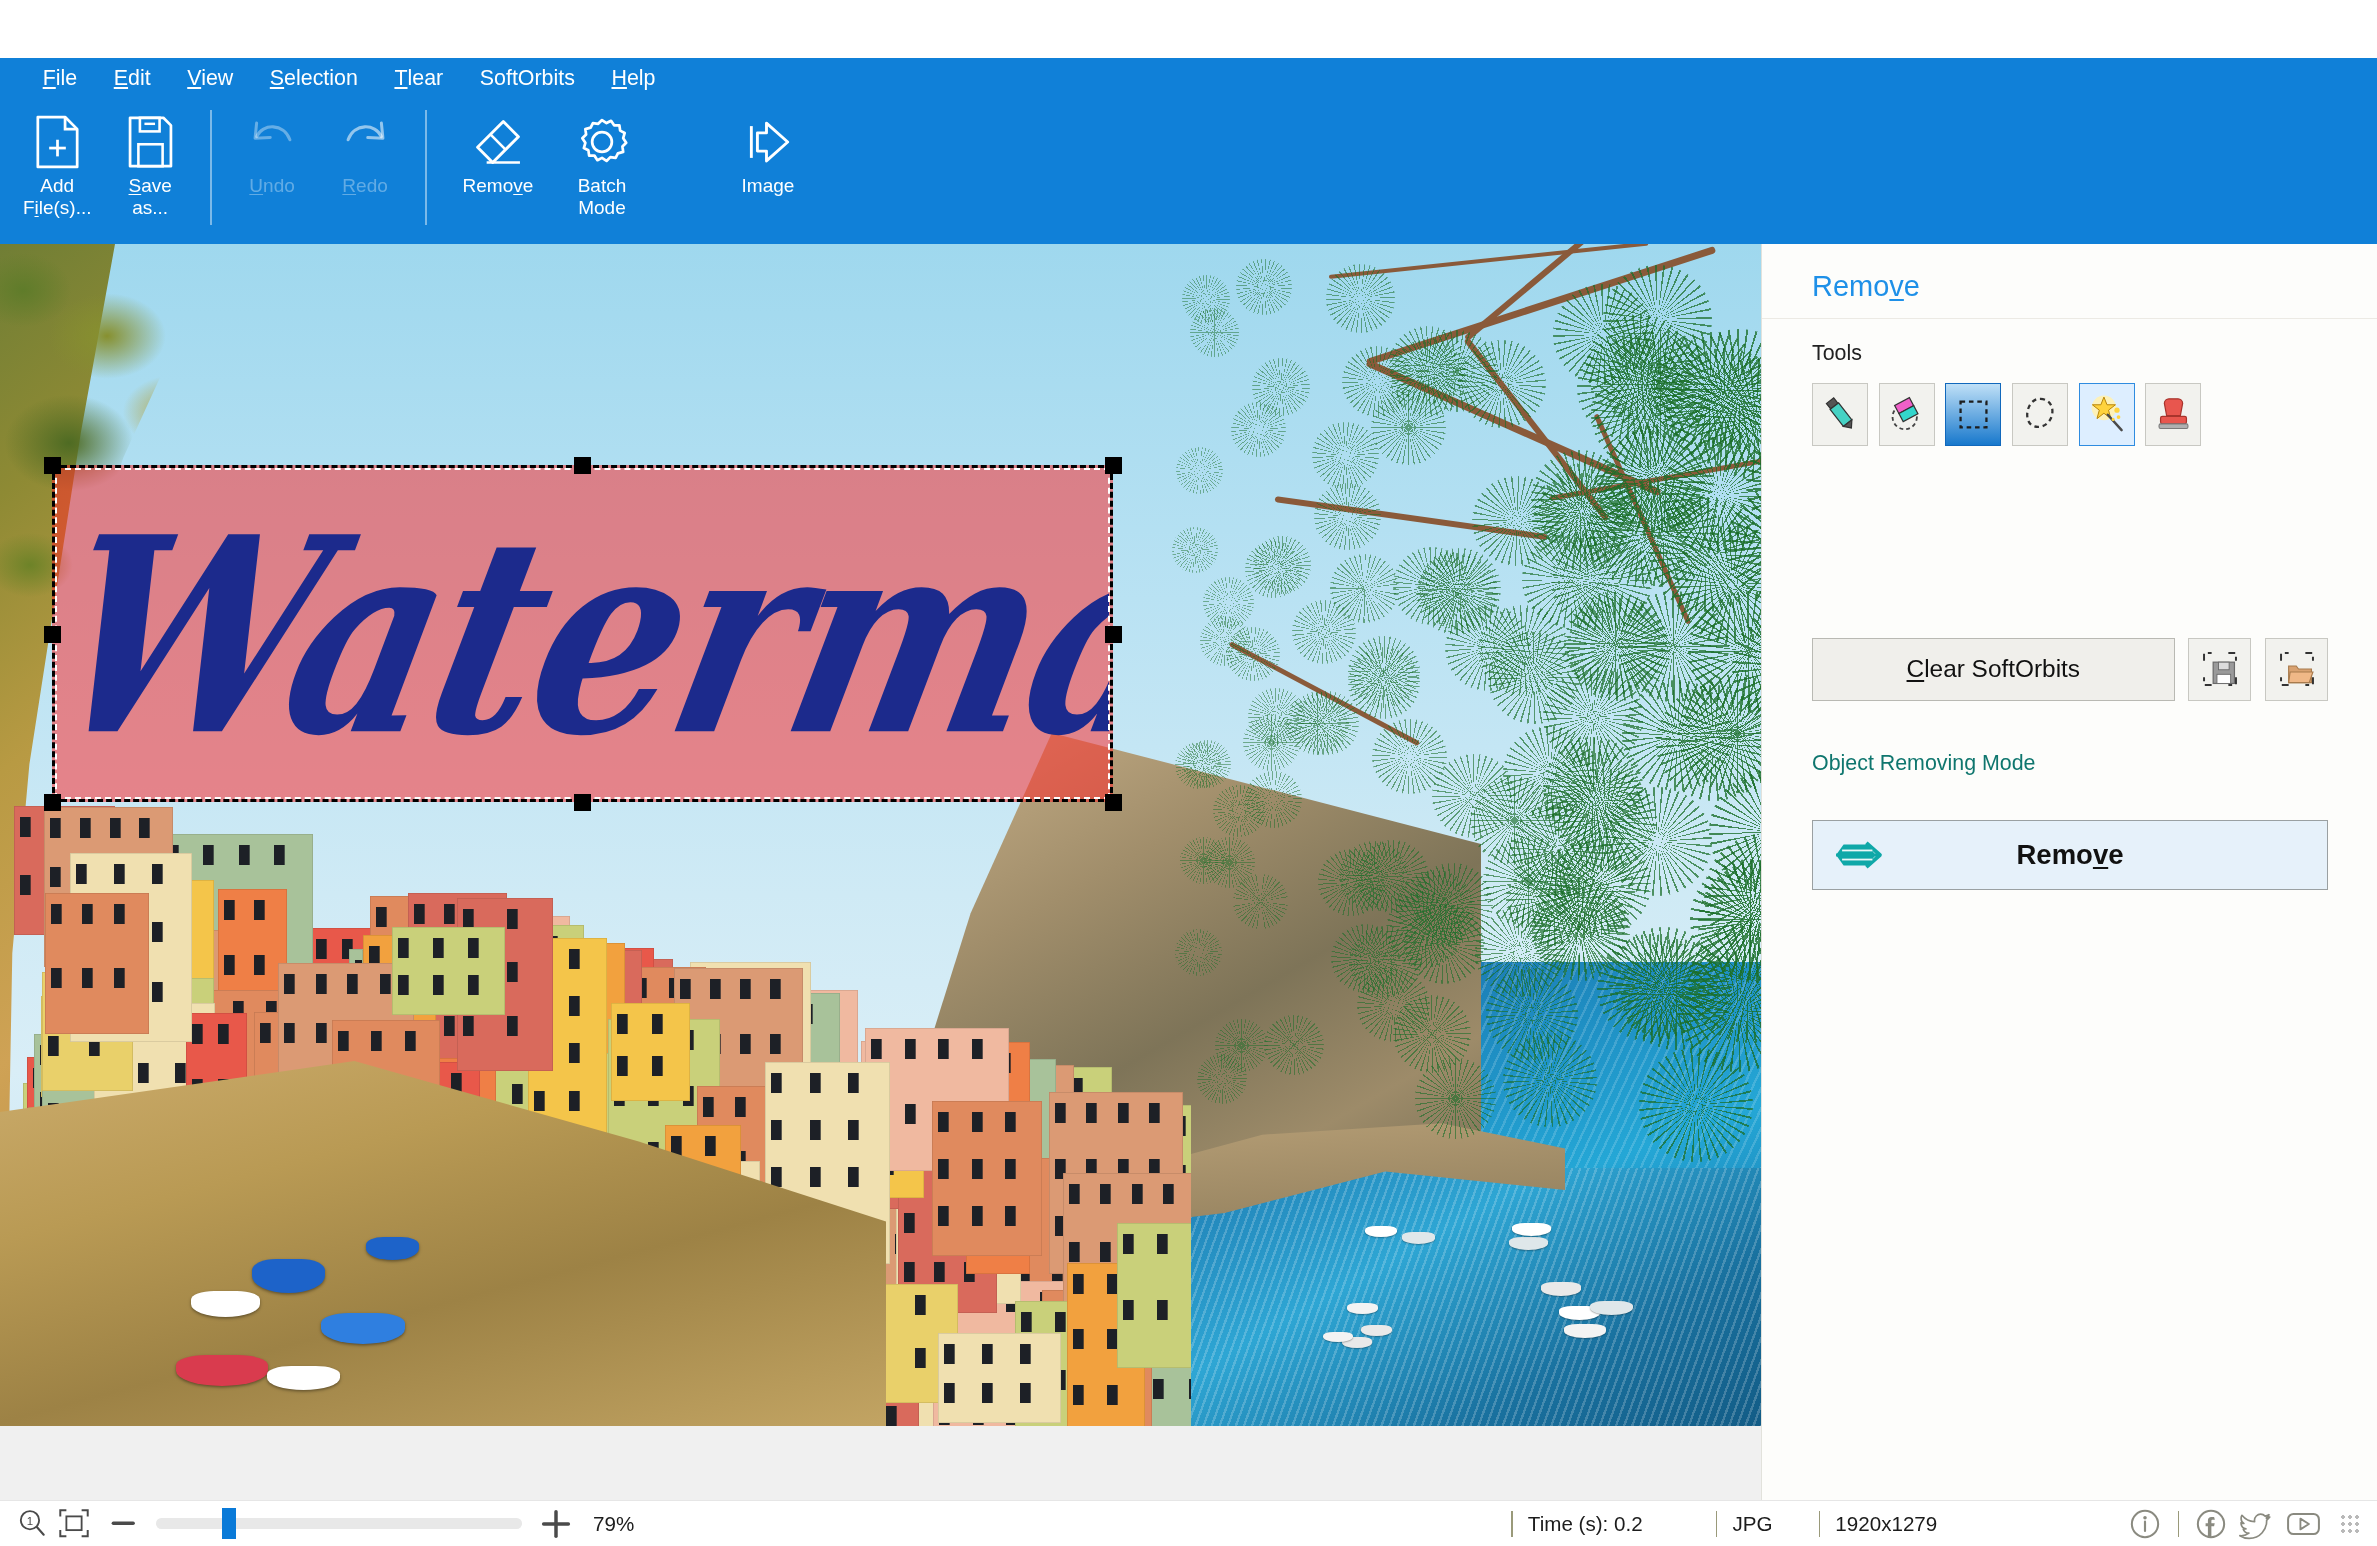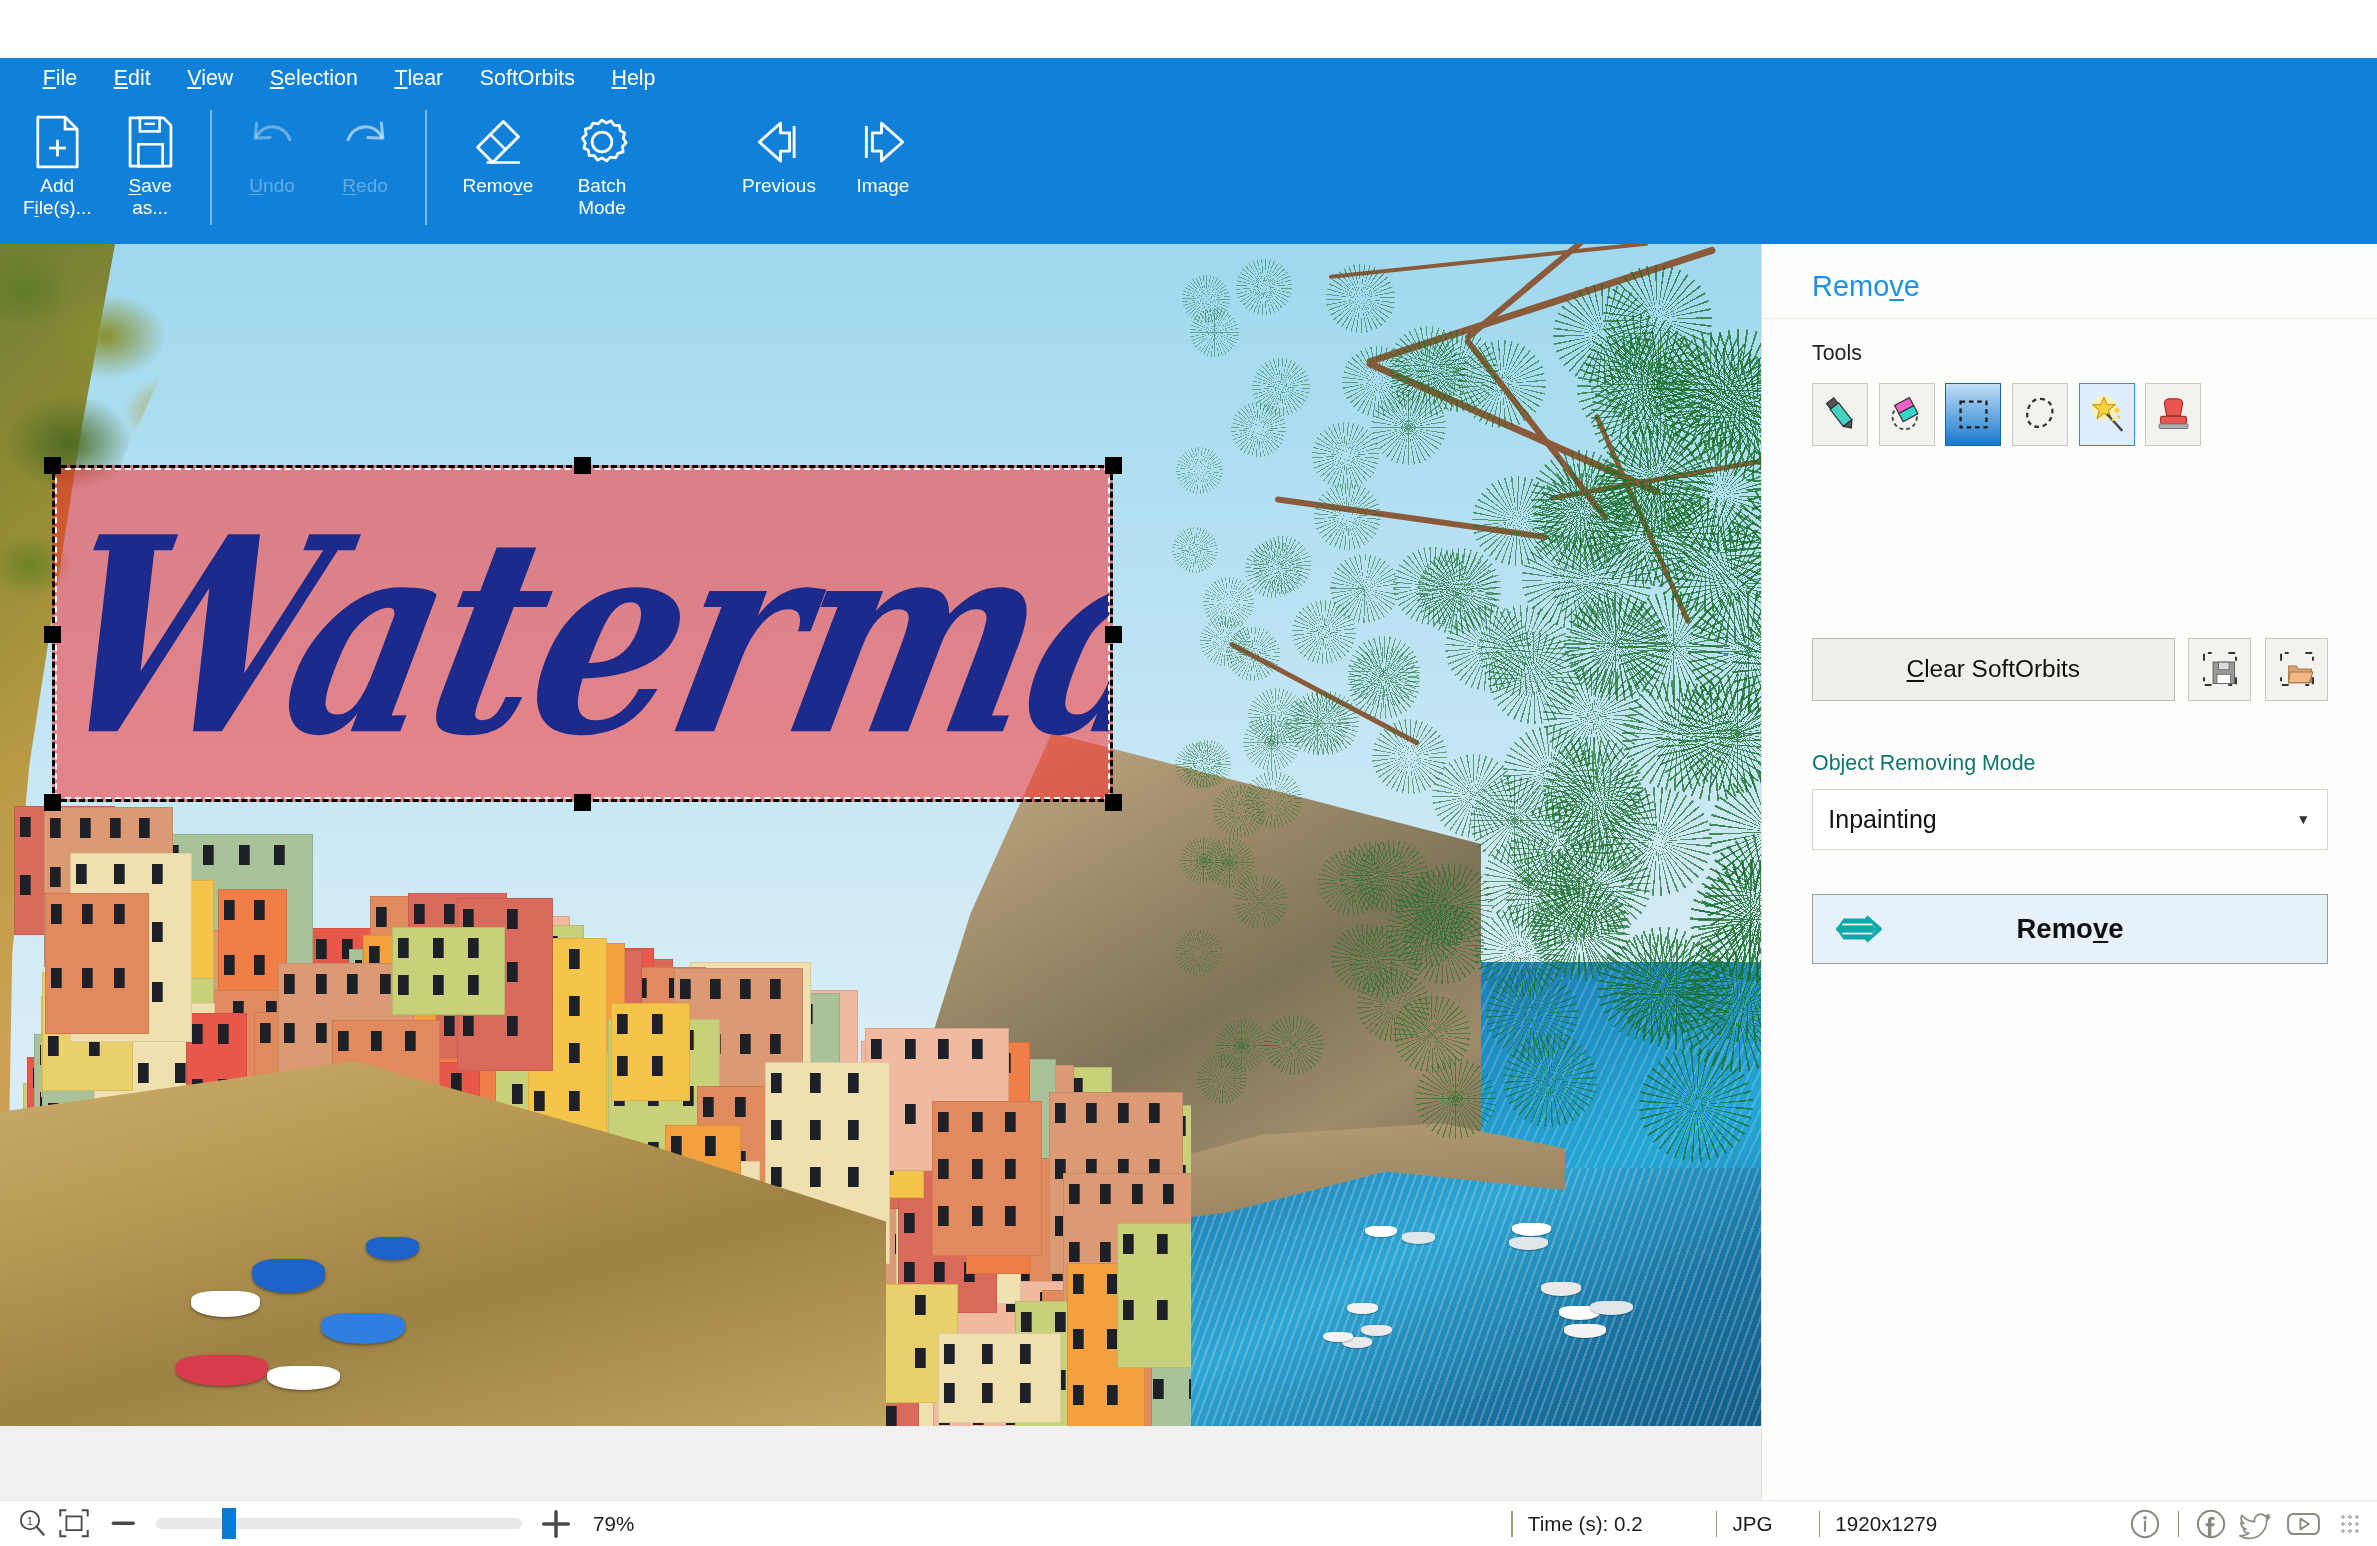--- a/index.html
+++ b/index.html
@@ -339,29 +339,20 @@
               <path d="M37 8 l6 4 6-3 4 6 7 0 1 7 6 3 -2 7 4 6 -5 5 1 7 -7 2 -3 6 -7-1 -5 5 -6-4 -6 3 -4-6 -7 0 -1-7 -6-3 2-7 -4-6 5-5 -1-7 7-2 3-6 7 1 z"></path>
               <circle cx="37" cy="37" r="13"></circle>
             </g>
           </svg>
       </div>
       <div class="tb-label">Batch<br>Mode</div>
     </div>
 
     <div class="tb-gap"></div>
 
-    <div class="tb-btn wide">
-      <div class="tb-ico">
-        <svg width="58" height="56" viewBox="0 0 76 74">
-            <path d="M40 12 L12 37 L40 62 L40 49 L52 49 L52 25 L40 25 Z" fill="none" stroke="#fff" stroke-width="3.8" stroke-linejoin="round"></path>
-            <line x1="58" y1="16" x2="58" y2="58" stroke="#fff" stroke-width="3.8"></line>
-          </svg>
-      </div>
-      <div class="tb-label">Previous</div>
-    </div>
 
     <div class="tb-btn">
       <div class="tb-ico">
         <svg width="58" height="56" viewBox="0 0 76 74">
             <path d="M36 12 L64 37 L36 62 L36 49 L24 49 L24 25 L36 25 Z" fill="none" stroke="#fff" stroke-width="3.8" stroke-linejoin="round"></path>
             <line x1="16" y1="16" x2="16" y2="58" stroke="#fff" stroke-width="3.8"></line>
           </svg>
       </div>
       <div class="tb-label">Image</div>
     </div>
@@ -817,24 +808,20 @@
             <path d="M4 14 V4 H14 M36 4 H46 V14 M46 36 V46 H36 M14 46 H4 V36" fill="none" stroke="#333" stroke-width="2.6" stroke-dasharray="9 6"></path>
             <g transform="translate(14,17)">
               <path d="M0 4 h10 l3 4 h17 v18 H0 Z" fill="#d9a271" stroke="#a87b4d" stroke-width="1.5"></path>
               <path d="M2 12 h30 l-5 14 H0 Z" fill="#f0b887" stroke="#a87b4d" stroke-width="1.5"></path>
             </g>
           </svg>
         </div>
       </div>
 
       <div class="mode-label">Object Removing Mode</div>
-      <div class="mode-select">
-        <span>Inpainting</span>
-        <span class="caret">▼</span>
-      </div>
 
       <div class="remove-btn">
         <span class="rb-ico">
           <svg width="50" height="34" viewBox="0 0 66 44">
               <path d="M4 22 L14 8 L46 8 L56 22 L46 36 L14 36 Z" fill="#0fa8a8"></path>
               <path d="M4 22 L62 22" stroke="#0fa8a8" stroke-width="4"></path>
               <path d="M44 6 L62 22 L44 38" fill="none" stroke="#0fa8a8" stroke-width="5" stroke-linejoin="round"></path>
               <line x1="12" y1="16" x2="52" y2="16" stroke="#eaf7f7" stroke-width="2.4"></line>
               <line x1="12" y1="28" x2="52" y2="28" stroke="#eaf7f7" stroke-width="2.4"></line>
             </svg>

